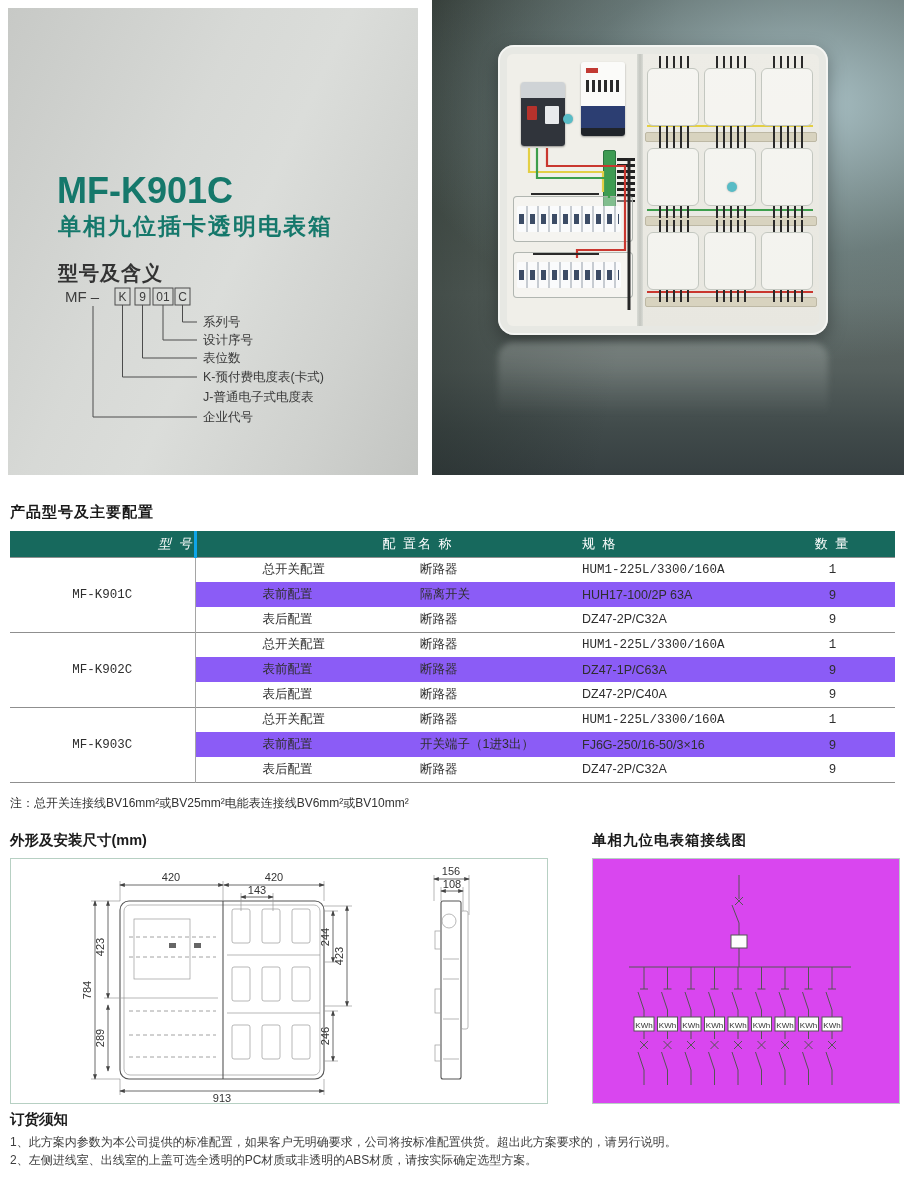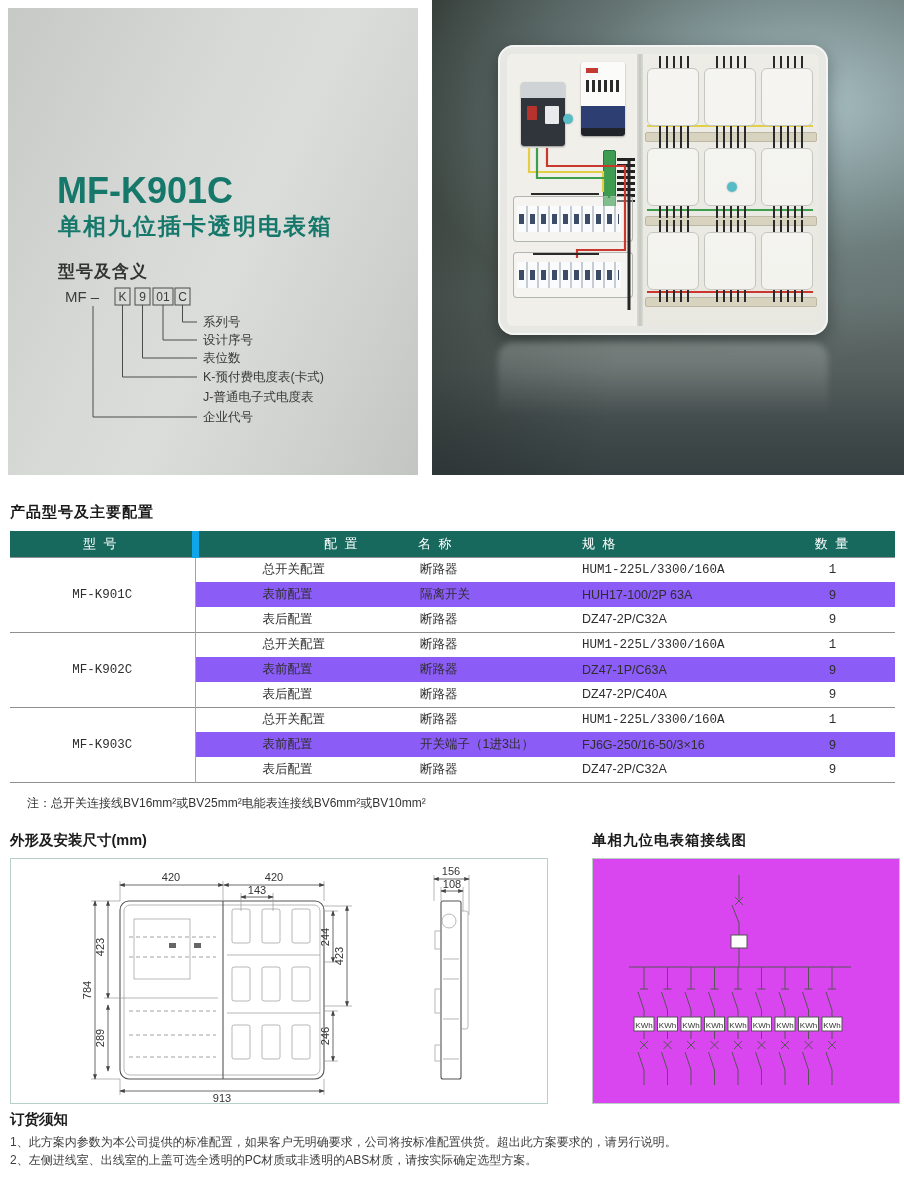--- a/index.html
+++ b/index.html
@@ -8,21 +8,21 @@
     width:904px; height:1177px; position:relative; overflow:hidden;
     font-family:"Liberation Sans","DejaVu Sans",sans-serif; color:#222;
   }
   
   .hero-panel {
     position:absolute; left:8px; top:8px; width:410px; height:467px;
     background:linear-gradient(115deg,#c7c9c6 0%,#d7d9d6 38%,#dbddda 55%,#cfd1ce 80%,#c3c5c2 100%);
   }
   .hero-title { position:absolute; left:49px; top:162px; font-size:36px; font-weight:bold; color:#15786b; }
   .hero-subtitle { position:absolute; left:50px; top:203px; font-size:23px; font-weight:bold; color:#15786b; letter-spacing:2px; }
-  .meaning-heading { position:absolute; left:50px; top:252px; font-size:17px; font-weight:bold; color:#333; letter-spacing:1px; }
+  .meaning-heading { position:absolute; left:50px; top:252px; font-size:20px; font-weight:bold; color:#333; letter-spacing:1px; }
   .breakdown-svg { position:absolute; left:47px; top:274px; }
   .bk-line { stroke:#4c4c4c; stroke-width:1; fill:none; }
   .bk-box { stroke:#4c4c4c; stroke-width:1; fill:none; }
   .bk-seg { font-size:12px; fill:#3d3d3d; text-anchor:middle; }
   .bk-prefix { font-size:15px; fill:#3d3d3d; }
   .bk-label { font-size:12.5px; fill:#3a3a3a; }
   
   .photo { position:absolute; left:432px; top:0; width:472px; height:475px; overflow:hidden; }
   .photo-bg { position:absolute; inset:0;
     background:
@@ -69,34 +69,34 @@
   .bay.r0 { top:14px; } .bay.r1 { top:94px; } .bay.r2 { top:178px; }
   .run { position:absolute; left:4px; right:6px; height:2px; }
   .run.y { top:71px; background:#e3cf45; } .run.g { top:155px; background:#3d9e4c; } .run.r { top:237px; background:#c9372f; }
   .reflection { position:absolute; left:66px; top:342px; width:330px; height:86px; border-radius:16px;
     background:linear-gradient(180deg,rgba(215,222,219,.28),rgba(215,222,219,0) 85%); filter:blur(3px); }
   
   .config-title { position:absolute; left:10px; top:503px; font-size:15px; font-weight:bold; color:#1a1a1a; letter-spacing:1px; }
   .config-table { position:absolute; left:10px; top:531px; width:885px; border-collapse:collapse; table-layout:fixed;
     border-bottom:1px solid #8f8f8f; }
   .config-table th { background:#17695d; color:#fff; font-weight:normal; font-size:13px; height:26px; letter-spacing:2px; }
-  .config-table th.h0 { width:185px; text-align:center; border-right:7px solid #0ea5e9; }
-  .config-table th.h1 { width:223px; text-align:center; padding-left:67px; }
+  .config-table th.h0 { width:185px; text-align:right; border-right:3px solid #0ea5e9;font-style:italic; }
+  .config-table th.h1 { width:223px; text-align:right; padding-left:67px; }
   .config-table th.h2 { width:164px; text-align:left; }
   .config-table th.h3 { width:188px; text-align:left; }
   .config-table th.h4 { width:125px; text-align:center; }
   .config-table td { height:25px; font-size:12.5px; color:#2e2e2e; vertical-align:middle; }
   .config-table td.model { text-align:center; border-right:1px solid #a5a5a5; background:#fff; }
   .config-table td.c0 { padding-left:67px; }
   .config-table td.c1 { padding-left:2px; }
   .config-table td.c2 { padding-left:0; }
   .config-table td.c3 { text-align:center; }
   .config-table tr.alt td:not(.model) { background:#8b5cf6; }
   .config-table tr.gstart td { border-top:1px solid #8f8f8f;font-family:Liberation Mono, monospace; }
-  .config-note { position:absolute; left:27px; top:795px; font-size:12px; color:#333; }
+  .config-note { position:absolute; left:10px; top:795px; font-size:12px; color:#333; }
   
   .dim-title { position:absolute; left:10px; top:831px; font-size:14.5px; font-weight:bold; color:#1a1a1a; }
   .wire-title { position:absolute; left:592px; top:831px; font-size:14.5px; font-weight:bold; color:#1a1a1a; letter-spacing:1px; }
   .dim-box { position:absolute; left:10px; top:858px; width:538px; height:246px; border:1px solid #b7d0c3; background:#fff; }
   .wire-box { position:absolute; left:592px; top:858px; width:308px; height:246px; border:1px solid #b7d0c3; background:#d946ef; }
   .dline { stroke:#555; stroke-width:1.1; fill:none; }
   .dthin { stroke:#9a9a9a; stroke-width:.7; fill:none; }
   .ddash { stroke:#8a8a8a; stroke-width:.8; fill:none; stroke-dasharray:4 3; }
   .dimln { stroke:#444; stroke-width:.8; fill:none; }
   .dimtx { font-size:11px; fill:#333; text-anchor:middle; }

